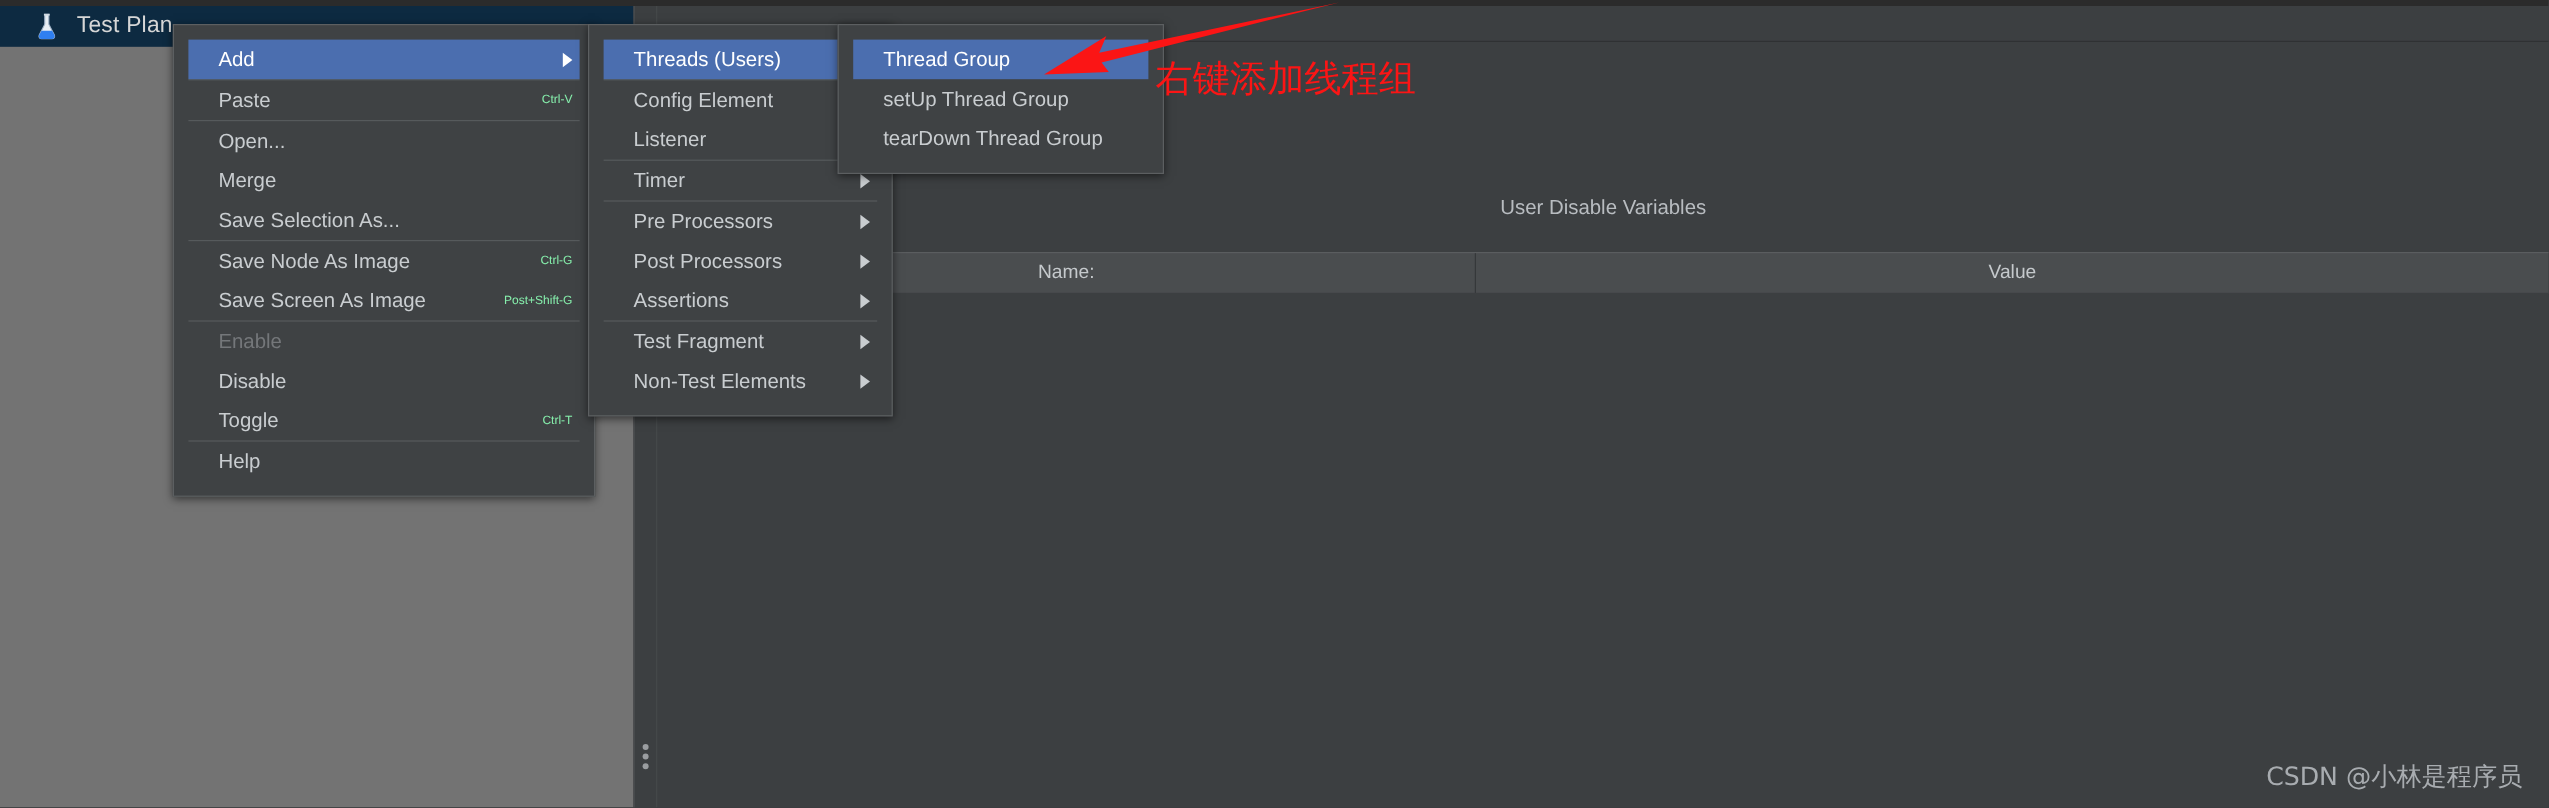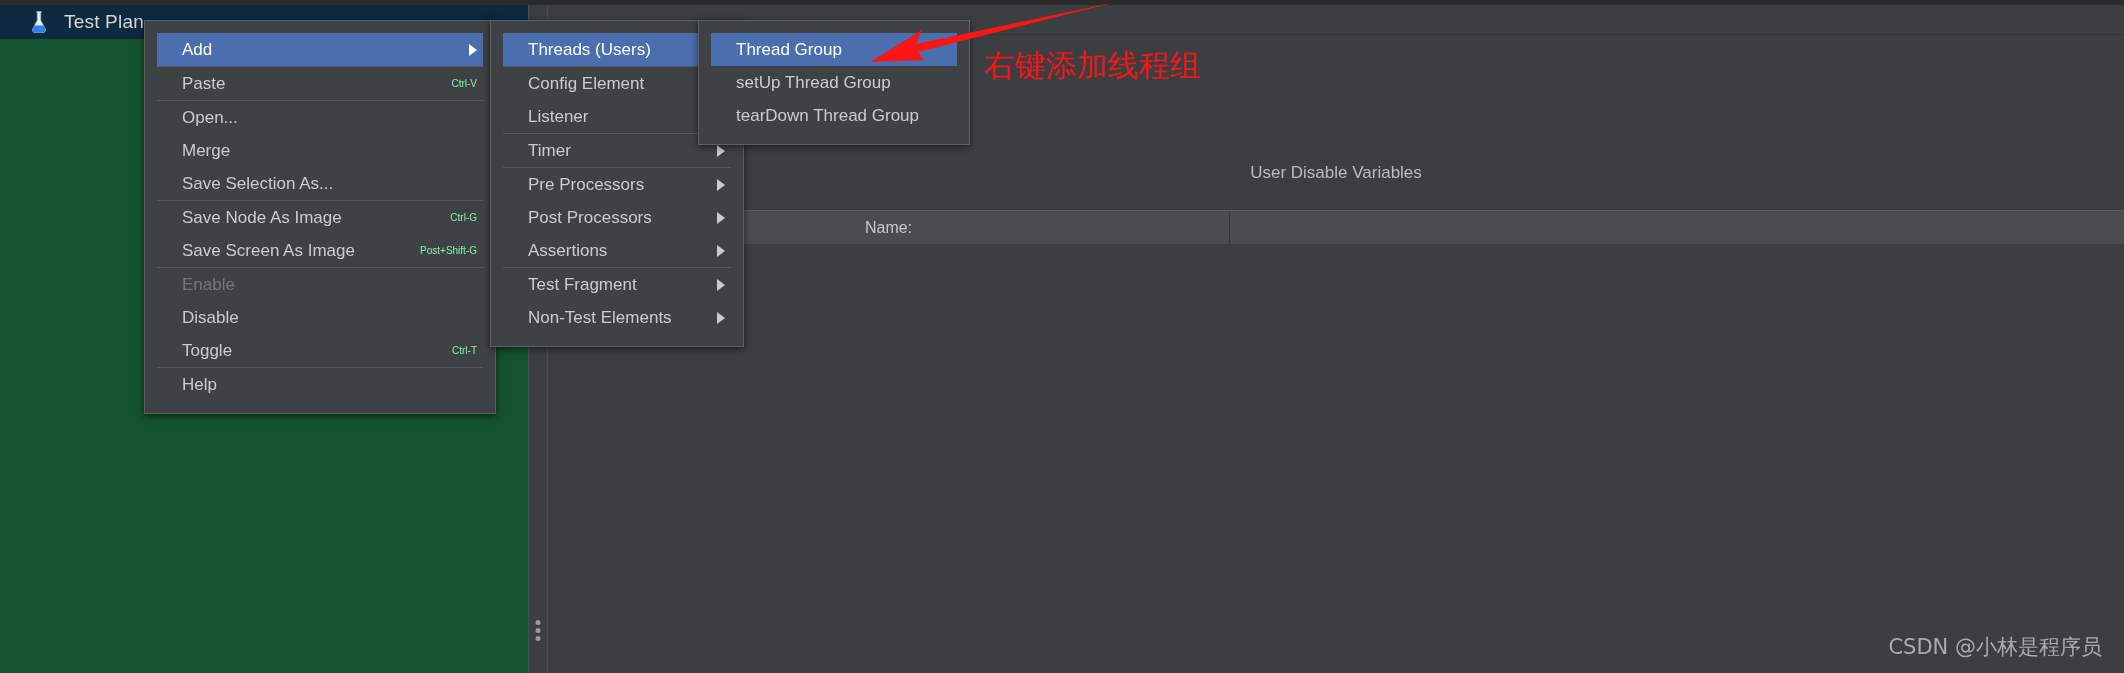--- a/index.html
+++ b/index.html
@@ -32,21 +32,21 @@
     background: #2b2b2b;
   }
 
   
   .tree-panel {
     position: absolute;
     left: 0;
     top: 5px;
     width: 528px;
     bottom: 0;
-    background: #14532d;
+    background: #737373;
     border-right: 1px solid #323232;
   }
   .tree-tab {
     position: absolute;
     left: 0; top: 0;
     width: 528px;
     height: 34px;
     background: #0d2a41;
     display: flex;
     align-items: center;
@@ -230,21 +230,20 @@
   
   .annot-text {
     position: absolute;
     left: 963px;
     top: 45px;
     font-size: 31px;
     color: #fb1515;
     font-family: "DejaVu Sans", sans-serif;
     white-space: nowrap;
     z-index: 30;
-    margin-left: 21px;
   }
   .annot-arrow {
     position: absolute;
     left: 870px;
     top: 0px;
     width: 250px;
     height: 70px;
     z-index: 30;
     pointer-events: none;
   }
@@ -290,20 +289,21 @@
     </div>
 
     <div class="right-panel">
       <div class="right-top-bar"></div>
 
       <div class="udv-title">User Disable Variables</div>
 
       <div class="udv-table">
         <div class="udv-header-row">
           <div class="udv-th name-col">Name:</div>
+          <div class="udv-th value-col">Value</div>
         </div>
         <div class="udv-body"></div>
       </div>
     </div>
   </div>
 
   <div class="menu" id="menu-root">
       <div class="menu-item selected">
         <span class="mi-label">Add</span>
         <span class="mi-arrow"></span>

